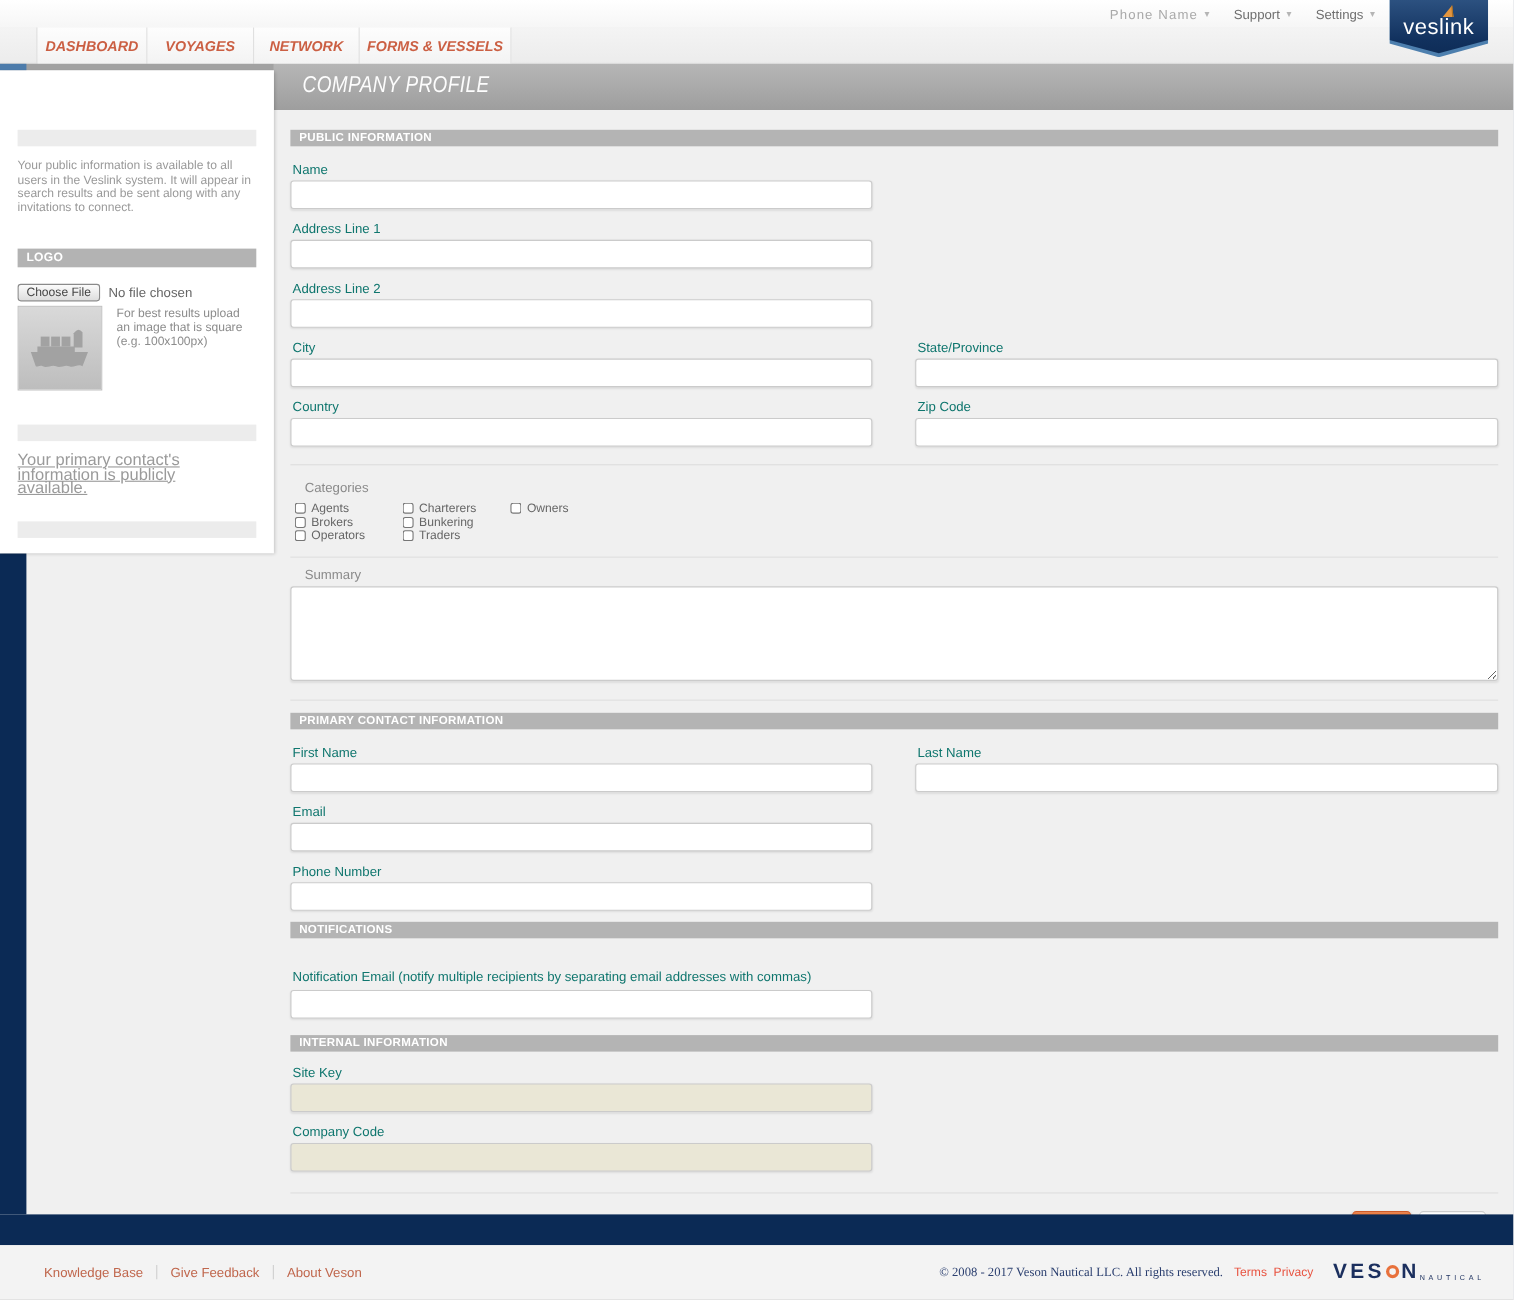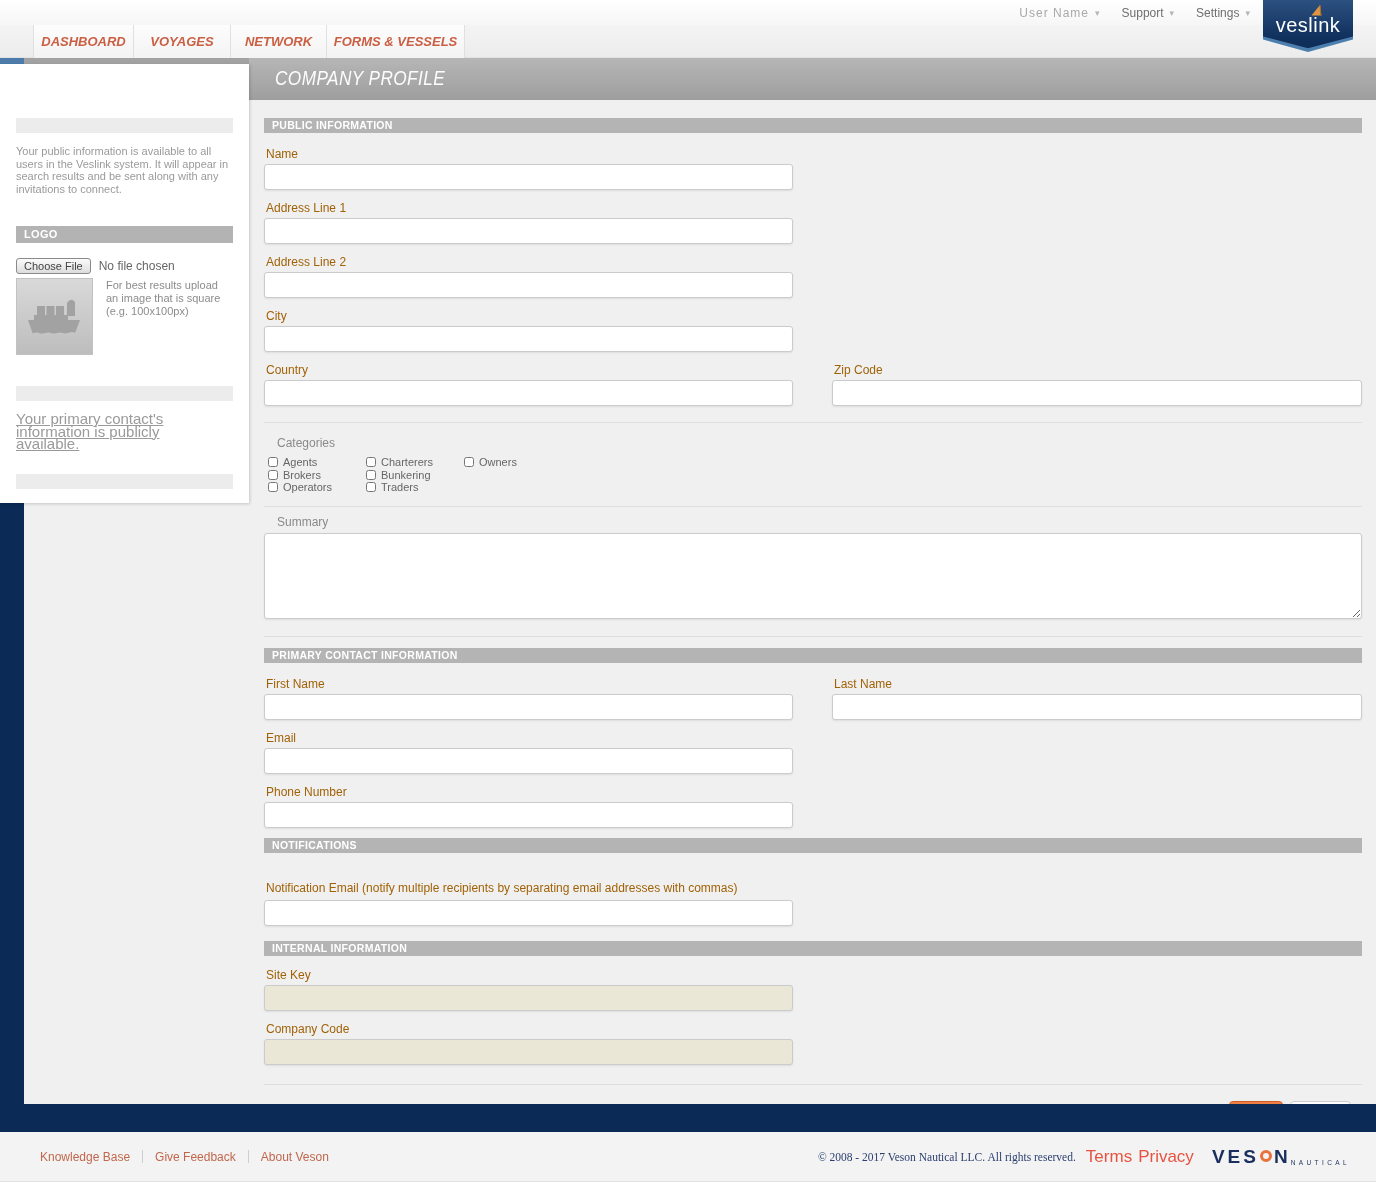--- a/index.html
+++ b/index.html
@@ -65,21 +65,21 @@
   .side-note2 { margin-top:12px; font-size:15px; line-height:12.5px; color:#9a9a9a; width:200px;text-decoration:underline; }
   .ph-3 { margin-top:23px; }
 
   .left-navy { position:absolute; left:0; top:503px; width:24px; height:601px; background:#0b2a55; }
 
   
   .main { position:absolute; left:249px; top:100px; width:1127px; padding:18px 14px 0 15px; }
   .sec-head { height:15px; line-height:15px; background:#b4b4b4; color:#ffffff;
               font-size:10.5px; font-weight:bold; letter-spacing:0.3px; padding-left:8px; margin-bottom:14px; }
   .fgroup { margin-bottom:11px; }
-  .flabel { font-size:12px; color:#a16207; margin:0 0 3px 2px; display:block; }
+  .flabel { font-size:12px; color:#0f766e; margin:0 0 3px 2px; display:block; }
   .tinput { display:block; width:529px; height:26px; border:1px solid #cbcbcb; border-radius:3px;
             background:#ffffff; box-shadow:0 1px 2px rgba(0,0,0,0.08); padding:0 6px;
             font-size:13px; color:#333; font-family:inherit; outline:none; }
   .tinput.wide-r { width:530px; }
   .row2 { display:flex; gap:39px; }
   .col-l { width:529px; } .col-r { width:530px; }
   .divider { border-top:1px solid #dedede; margin:16px 0 13px 0; }
   .divider.d2 { margin:12px 0 8px 0; }
   .divider.d3 { margin:17px 0 11px 0; }
   .divider.d4 { margin:19px 0 16px 0; }
@@ -105,38 +105,38 @@
   
   .navy-band { position:absolute; left:0; top:1104px; width:1376px; height:28px; background:#0b2a55; }
   .footer { position:absolute; left:0; top:1132px; width:1376px; height:56px;
             background:#f3f3f3; border-bottom:7px solid #e2e2e2; display:flex; align-items:center; }
   .f-links { display:flex; align-items:center; margin-left:40px; gap:0; }
   .f-link { font-size:12px; color:#c0674d; cursor:pointer; padding:0 12px; }
   .f-link:first-child { padding-left:0; }
   .f-sep { width:1px; height:13px; background:#cfcfcf; }
   .f-right { margin-left:auto; margin-right:24px; display:flex; align-items:center; gap:10px; }
   .f-copy { font-size:11.5px; color:#2c4070;font-family:Liberation Serif, serif; }
-  .f-legal { font-size:17px; color:#e85340; display:flex; gap:6px; }
+  .f-legal { font-size:11px; color:#e85340; display:flex; gap:6px; }
   .f-legal span { cursor:pointer; }
   .veson { display:flex; flex-direction:row; align-items:flex-end; margin-left:8px; }
   .veson-top { display:flex; align-items:center; font-size:19px; font-weight:bold;
                letter-spacing:3px; color:#1b2f5e; line-height:19px; }
   .veson-ring { display:inline-block; width:12px; height:12px; border:3.5px solid #e8713c;
                 border-radius:50%; margin:0 2px 1px 1px; }
   .veson-sub { font-size:6.5px; letter-spacing:3.4px; color:#1b2f5e; margin-top:1px; margin-right:2px; }
 </style>
 </head>
 <body>
 
 <div class="page">
 
   <div class="topbar">
     <div class="usermenu">
       <div class="umi">
-        <span class="lbl-user">User Name</span>
+        <span class="lbl-user">Phone Name</span>
         <span class="chev">▾</span>
       </div>
       <div class="umi">
         <span class="lbl">Support</span>
         <span class="chev">▾</span>
       </div>
       <div class="umi">
         <span class="lbl">Settings</span>
         <span class="chev">▾</span>
       </div>
@@ -211,20 +211,24 @@
     </div>
     <div class="fgroup">
       <label class="flabel">Address Line 2</label>
       <input class="tinput" type="text" style="">
     </div>
 
     <div class="row2 fgroup">
       <div class="col-l">
         <label class="flabel">City</label>
         <input class="tinput" type="text" style="">
+      </div>
+      <div class="col-r">
+        <label class="flabel">State/Province</label>
+        <input class="tinput wide-r" type="text" style="">
       </div>
     </div>
     <div class="row2 fgroup">
       <div class="col-l">
         <label class="flabel">Country</label>
         <input class="tinput" type="text" style="">
       </div>
       <div class="col-r">
         <label class="flabel">Zip Code</label>
         <input class="tinput wide-r" type="text" style="">

